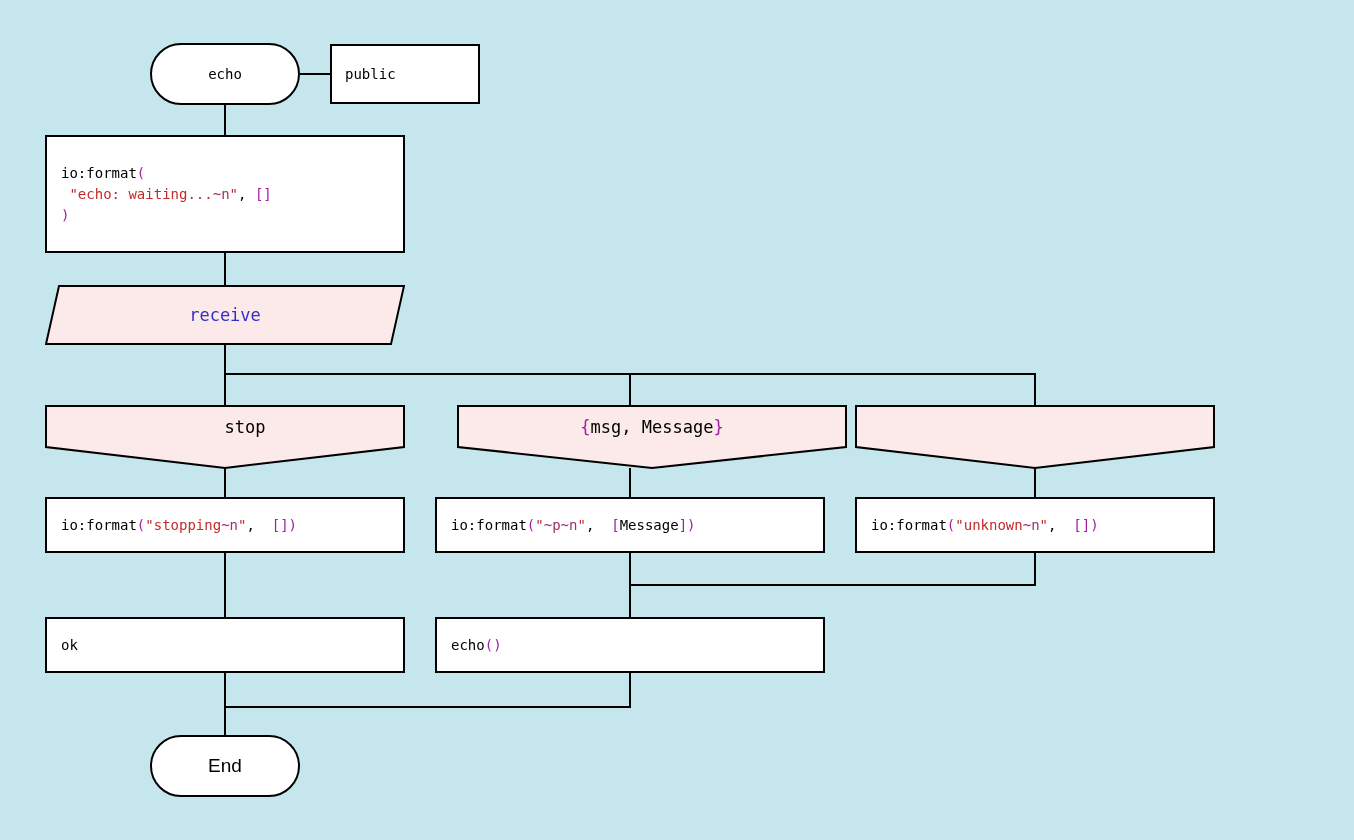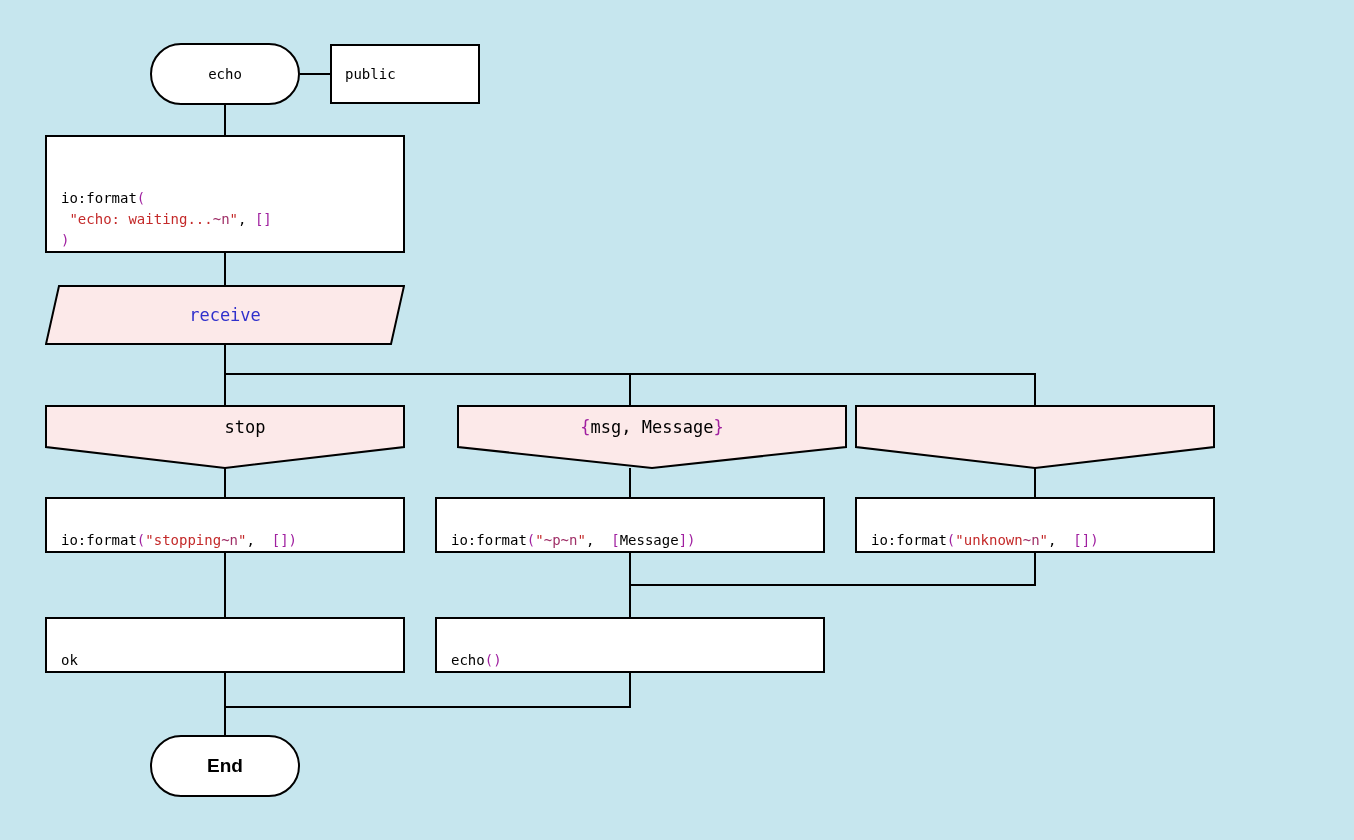--- a/index.html
+++ b/index.html
@@ -15,27 +15,27 @@
   }
   html,body{margin:0;padding:0;}
   body{background:var(--bg);font-family:"DejaVu Sans Mono",monospace;}
   #canvas{position:relative;width:1354px;height:840px;background:var(--bg);overflow:hidden;}
   .line{position:absolute;background:var(--border);}
   .node{position:absolute;box-sizing:border-box;background:var(--fill);border:2px solid var(--border);
         font-size:14px;color:var(--k);}
   .stadium{border-radius:31px;display:flex;align-items:center;justify-content:center;}
   .rect-left{display:flex;align-items:center;padding-left:13px;}
   .code{white-space:pre;line-height:21px;}
-  .code-box{display:flex;flex-direction:column;justify-content:flex-end;padding-left:14px;}
+  .code-box{display:flex;flex-direction:column;justify-content:center;padding-left:14px;}
   .shape{position:absolute;}
   .shape svg{display:block;}
   .shape .overlay{position:absolute;left:0;top:0;width:100%;display:flex;align-items:center;justify-content:center;
         font-size:17px;white-space:pre;}
   .c-k{color:var(--k);} .c-p{color:var(--p);} .c-s{color:var(--s);} .c-e{color:var(--e);} .c-b{color:var(--b);}
-  .sans{font-family:"Liberation Sans",sans-serif;font-size:19px;font-weight:bold;}
+  .sans{font-family:"Liberation Sans",sans-serif;font-size:19px;}
   .poly{fill:var(--pink);stroke:var(--border);stroke-width:2;}
 </style>
 </head>
 <body>
 
 <div id="canvas">
 
   <div class="line" style="left:224px;top:105px;width:2px;height:32px;"></div>
   <div class="line" style="left:300px;top:73px;width:30px;height:2px;"></div>
   <div class="line" style="left:224px;top:253px;width:2px;height:34px;"></div>

